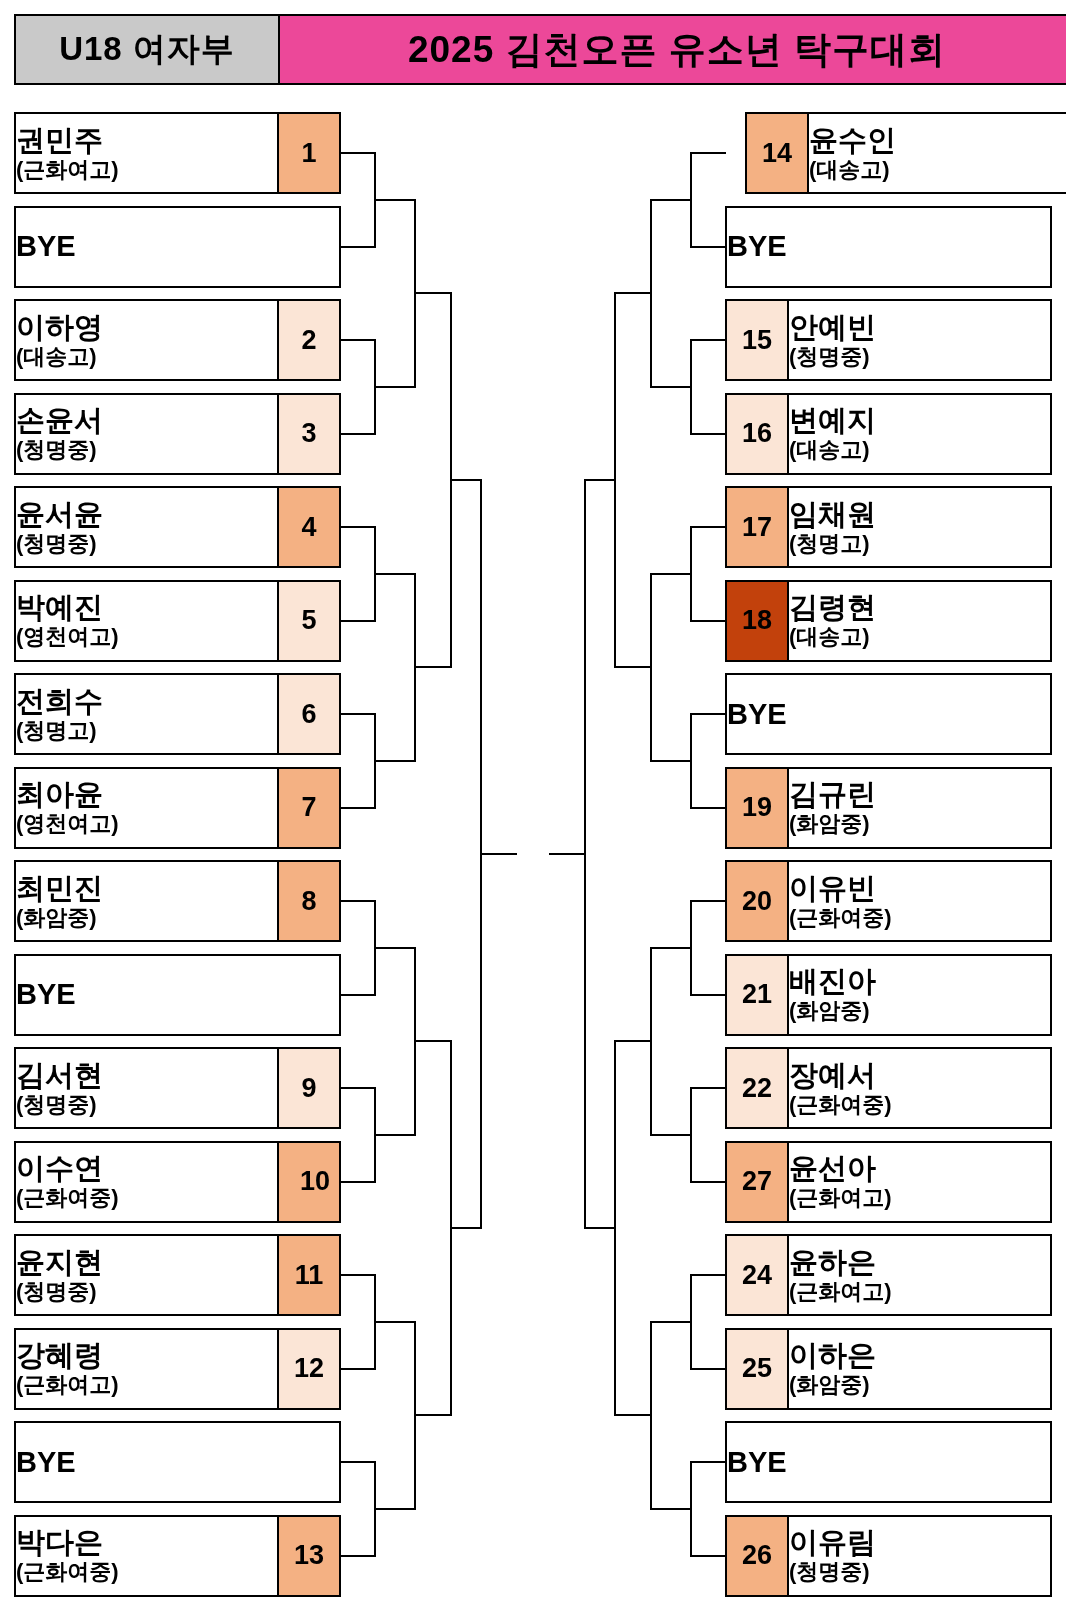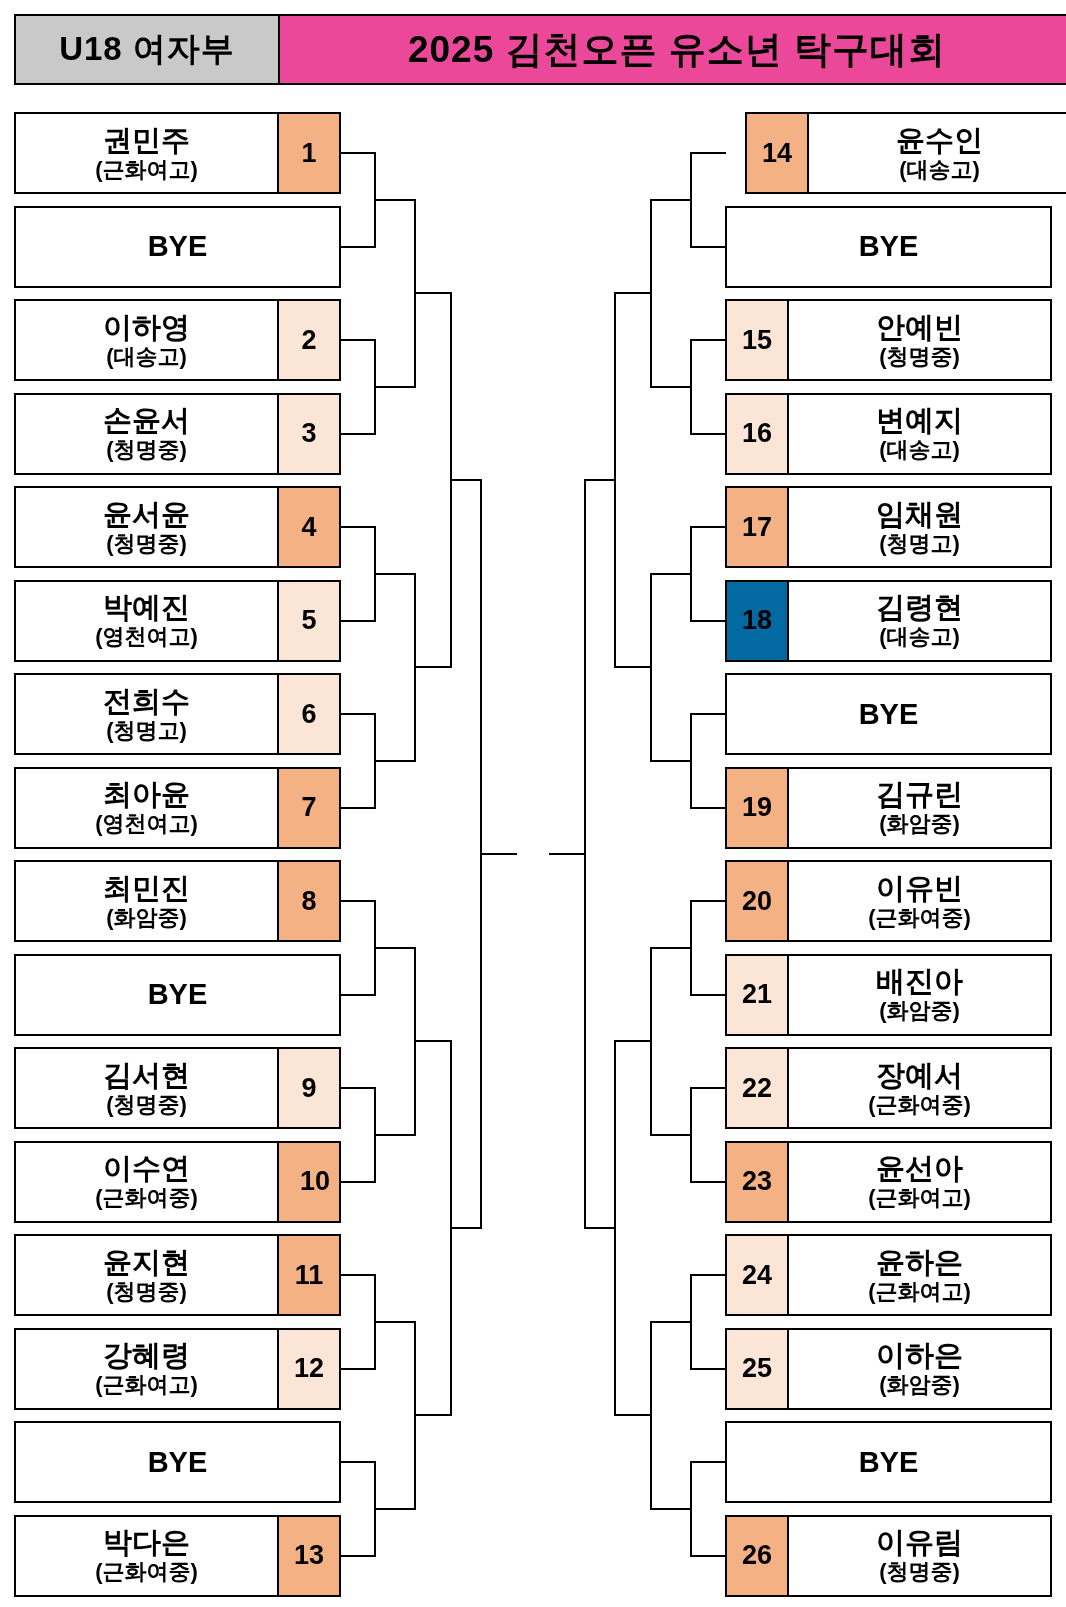--- a/index.html
+++ b/index.html
@@ -11,21 +11,21 @@
   #header{position:absolute;left:14px;top:14px;width:1062px;height:71px;
     border:2px solid #000;box-sizing:border-box;display:flex;}
   #division{width:264px;height:100%;display:flex;align-items:center;justify-content:center;
     font-weight:bold;font-size:33px;border-right:2px solid #000;box-sizing:border-box;letter-spacing:1px;}
   #title{flex:1;height:100%;display:flex;align-items:center;justify-content:center;
     font-weight:bold;font-size:37px;letter-spacing:1px;}
   
   .slot{position:absolute;width:327px;height:82px;border:2px solid #000;background:#fff;
     box-sizing:border-box;}
   .slot .txt{position:absolute;top:0;bottom:0;display:flex;flex-direction:column;
-    align-items:center;justify-content:center;}
+    align-items:flex-start;justify-content:center;}
   .slot.left-side .txt{left:0;right:62px;}
   .slot.right-side .txt{left:62px;right:0;}
   .slot.bye .txt{left:0;right:0;}
   .pname{font-weight:bold;font-size:29px;line-height:33px;}
   .pschool{font-weight:bold;font-size:22px;line-height:26px;}
   .byelabel{font-weight:bold;font-size:29px;}
   .seed{position:absolute;top:0;bottom:0;width:62px;display:flex;align-items:center;
     justify-content:center;font-weight:bold;font-size:27px;box-sizing:border-box;}
   .slot.left-side .seed{right:0;border-left:2px solid #000;}
   .slot.right-side .seed{left:0;border-right:2px solid #000;}
@@ -176,21 +176,21 @@
         </div>
       </div>
       <div class="slot right-side" style="left: 725px; top: 486px;">
         <div class="seed" style="background: rgb(244, 177, 131);">17</div>
         <div class="txt">
           <div class="pname">임채원</div>
           <div class="pschool">(청명고)</div>
         </div>
       </div>
       <div class="slot right-side" style="left: 725px; top: 579.5px;">
-        <div class="seed" style="background: #0369a1;">18</div>
+        <div class="seed" style="background: #c2410c;">18</div>
         <div class="txt">
           <div class="pname">김령현</div>
           <div class="pschool">(대송고)</div>
         </div>
       </div>
       <div class="slot bye" style="left: 725px; top: 673px;">
         <div class="txt">
           <div class="byelabel">BYE</div>
         </div>
       </div>
@@ -216,21 +216,21 @@
         </div>
       </div>
       <div class="slot right-side" style="left: 725px; top: 1047px;">
         <div class="seed" style="background: rgb(251, 229, 214);">22</div>
         <div class="txt">
           <div class="pname">장예서</div>
           <div class="pschool">(근화여중)</div>
         </div>
       </div>
       <div class="slot right-side" style="left: 725px; top: 1140.5px;">
-        <div class="seed" style="background: rgb(244, 177, 131);">23</div>
+        <div class="seed" style="background: rgb(244, 177, 131);">27</div>
         <div class="txt">
           <div class="pname">윤선아</div>
           <div class="pschool">(근화여고)</div>
         </div>
       </div>
       <div class="slot right-side" style="left: 725px; top: 1234px;">
         <div class="seed" style="background: rgb(251, 229, 214);">24</div>
         <div class="txt">
           <div class="pname">윤하은</div>
           <div class="pschool">(근화여고)</div>

